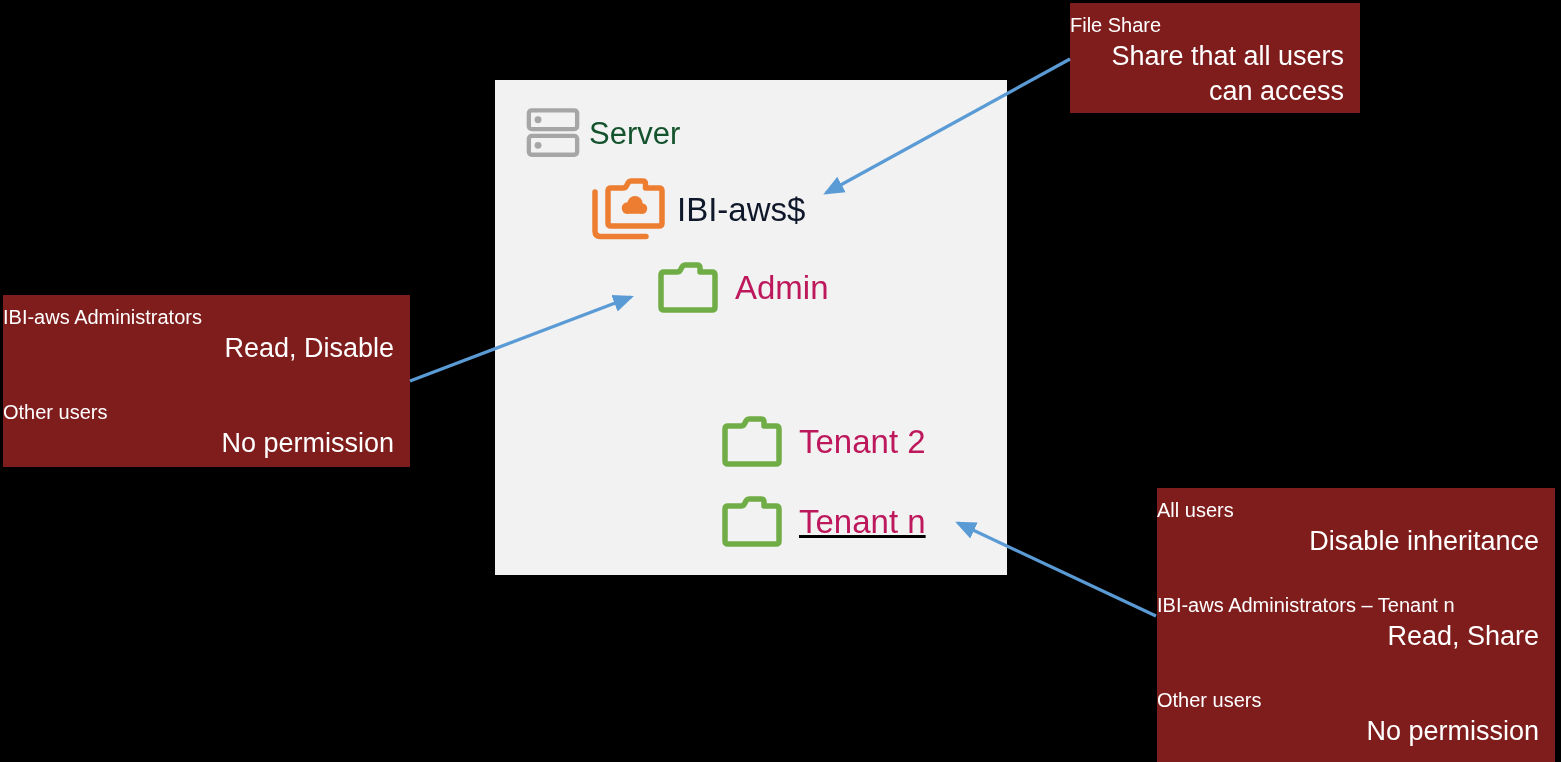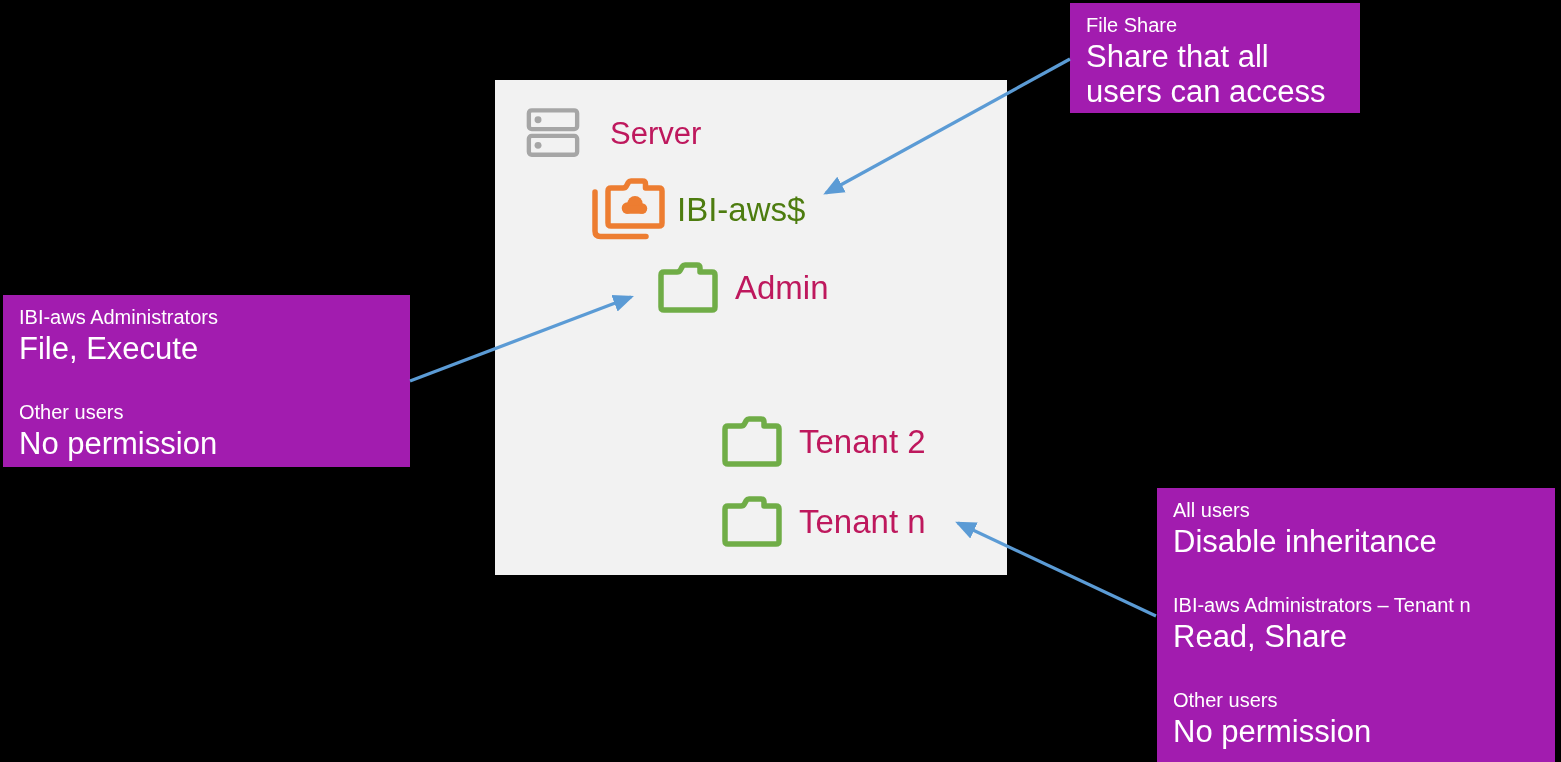--- a/index.html
+++ b/index.html
@@ -25,34 +25,34 @@
   .tree-row {
     position: absolute;
     display: flex;
     align-items: center;
   }
   .tree-row .icon { flex: 0 0 auto; display: block; }
   .tree-label {
     white-space: nowrap;
     line-height: 1;
   }
-  .label-server { color: #be185d; font-size: 31px; margin-left: 29px; }
-  .label-orange { color: #4d7c0f; font-size: 33px; margin-left: 11px; }
+  .label-server { color: #14532d; font-size: 31px; margin-left: 8px; }
+  .label-orange { color: #0f172a; font-size: 33px; margin-left: 11px; }
   .label-green  { color: #be185d; font-size: 33px; margin-left: 15px; }
 
   
   .callout {
     position: absolute;
-    background: #a21caf;
+    background: #7f1d1d;
     color: #FFFFFF;
-    padding: 9px 16px 8px 16px;
+    padding: 9px 16px 8px 0;
     overflow: hidden;
   }
   .co-small { font-size: 20px; line-height: 27px; }
-  .co-large { font-size: 31px; line-height: 35px; }
+  .co-large { font-size: 27px; line-height: 35px; text-align: right; }
   .co-gap   { height: 33px; }
 
   .callout-file-share { left: 1070px; top: 3px;   width: 290px; height: 110px; }
   .callout-admin      { left: 3px;    top: 295px; width: 407px; height: 172px; }
   .callout-tenant-n   { left: 1157px; top: 488px; width: 398px; height: 314px; }
 
   
   .arrow-layer {
     position: absolute;
     left: 0; top: 0;
@@ -112,39 +112,39 @@
 
     <div class="tree-row" style="left:225px; top:335px; height:53px;">
       <svg class="icon" width="64" height="53" viewBox="0 0 64 53">
         <path d="M5,46 L5,14 Q5,11 8,11 L21,11 Q23.4,11 24.4,9 L26.4,5.4
                  Q27.2,4 29,4 L41,4 Q44,4 44,7 L44,11 L56,11 Q59,11 59,14
                  L59,46 Q59,49 56,49 L8,49 Q5,49 5,46 Z" stroke="#70AD47" stroke-width="5.5" fill="none" stroke-linejoin="round"></path>
       </svg>
       <span class="tree-label label-green">Tenant 2</span>
     </div>
 
-    <div class="tree-row" style="left:225px; top:415px; height:53px;">
+    <div class="tree-row" style="left:225px; top:415px; height:53px;text-decoration:underline;">
       <svg class="icon" width="64" height="53" viewBox="0 0 64 53">
         <path d="M5,46 L5,14 Q5,11 8,11 L21,11 Q23.4,11 24.4,9 L26.4,5.4
                  Q27.2,4 29,4 L41,4 Q44,4 44,7 L44,11 L56,11 Q59,11 59,14
                  L59,46 Q59,49 56,49 L8,49 Q5,49 5,46 Z" stroke="#70AD47" stroke-width="5.5" fill="none" stroke-linejoin="round"></path>
       </svg>
       <span class="tree-label label-green">Tenant n</span>
     </div>
 
   </div>
 
   <div class="callout callout-file-share">
     <div class="co-small">File Share</div>
     <div class="co-large">Share that all users can access</div>
   </div>
 
   <div class="callout callout-admin">
     <div class="co-small">IBI-aws Administrators</div>
-    <div class="co-large">File, Execute</div>
+    <div class="co-large">Read, Disable</div>
     <div class="co-gap"></div>
     <div class="co-small">Other users</div>
     <div class="co-large">No permission</div>
   </div>
 
   <div class="callout callout-tenant-n">
     <div class="co-small">All users</div>
     <div class="co-large">Disable inheritance</div>
     <div class="co-gap"></div>
     <div class="co-small">IBI-aws Administrators – Tenant n</div>

